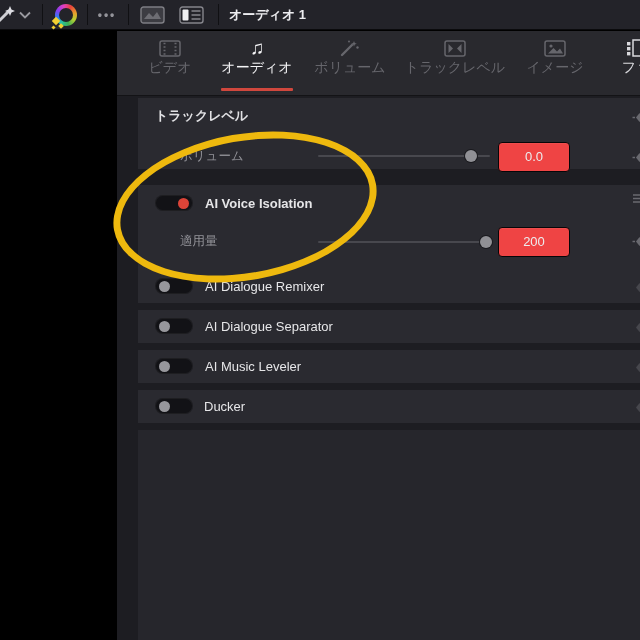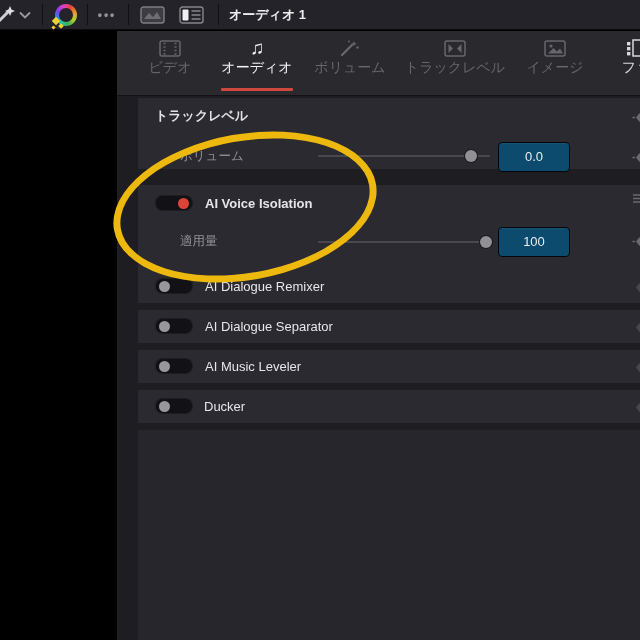--- a/index.html
+++ b/index.html
@@ -42,21 +42,21 @@
   .sec{position:absolute;left:21px;right:0;background:#2a2a30;}
   .sec1{top:67px;height:71px;}
   .sec2{top:154px;height:94px;}
   .trow{position:absolute;left:21px;right:0;height:33px;background:#2a2a30;}
   .trow.r0{top:239px;} .trow.r1{top:279px;} .trow.r2{top:319px;} .trow.r3{top:359px;}
   .bottomfill{position:absolute;left:21px;right:0;top:399px;bottom:0;background:#26262c;}
   .sec-title{position:absolute;color:#e2e2e5;font-size:13px;font-weight:600;white-space:nowrap;}
   .param-label{position:absolute;color:#95959b;font-size:12.5px;text-align:left;width:120px;white-space:nowrap;}
   .slider-track{position:absolute;height:2px;background:#48484e;border-radius:1px;}
   .slider-handle{position:absolute;width:12px;height:12px;border-radius:50%;background:#909095;box-shadow:0 0 0 1px #1a1a1e;}
-  .valuebox{position:absolute;width:70px;height:28px;background:#0c4a6e;border:1px solid #060608;border-radius:4px;
+  .valuebox{position:absolute;width:70px;height:28px;background:#ef4444;border:1px solid #060608;border-radius:4px;
     box-shadow:inset 0 1px 0 rgba(255,255,255,.05);color:#ececee;font-size:13px;text-align:center;line-height:27px;}
   
   .toggle{position:absolute;width:38px;height:16px;border-radius:8px;background:#121216;box-shadow:inset 0 0 0 1px rgba(255,255,255,.05);}
   .toggle .knob{position:absolute;top:2.5px;width:11px;height:11px;border-radius:50%;}
   .toggle.on .knob{left:23px;background:#dc4438;}
   .toggle.off .knob{left:4px;background:#97979c;}
   .toggle-label{position:absolute;color:#e6e6e8;font-size:13px;white-space:nowrap;}
   
   .kf{position:absolute;right:-7px;width:15px;height:13px;opacity:.5;}
   .kf.faint{opacity:.22;}
@@ -177,21 +177,21 @@
   </div>
 
   <div class="sec sec2">
     <div class="toggle on" style="left:17px;top:10px">
       <div class="knob"></div>
     </div>
     <div class="toggle-label" style="left:67px;top:11px;font-weight:600">AI Voice Isolation</div>
     <div class="param-label" style="left:42px;top:48px">適用量</div>
     <div class="slider-track" style="left:180px;top:56px;width:172px"></div>
     <div class="slider-handle" style="left:342px;top:51px"></div>
-    <div class="valuebox" style="left:360px;top:42px">100</div>
+    <div class="valuebox" style="left:360px;top:42px">200</div>
   </div>
 
   <div class="trow r0">
     <div class="toggle off" style="left:17px;top:8px">
       <div class="knob"></div>
     </div>
     <div class="toggle-label" style="left:67px;top:9px">AI Dialogue Remixer</div>
   </div>
   <div class="trow r1">
     <div class="toggle off" style="left:17px;top:8px">

